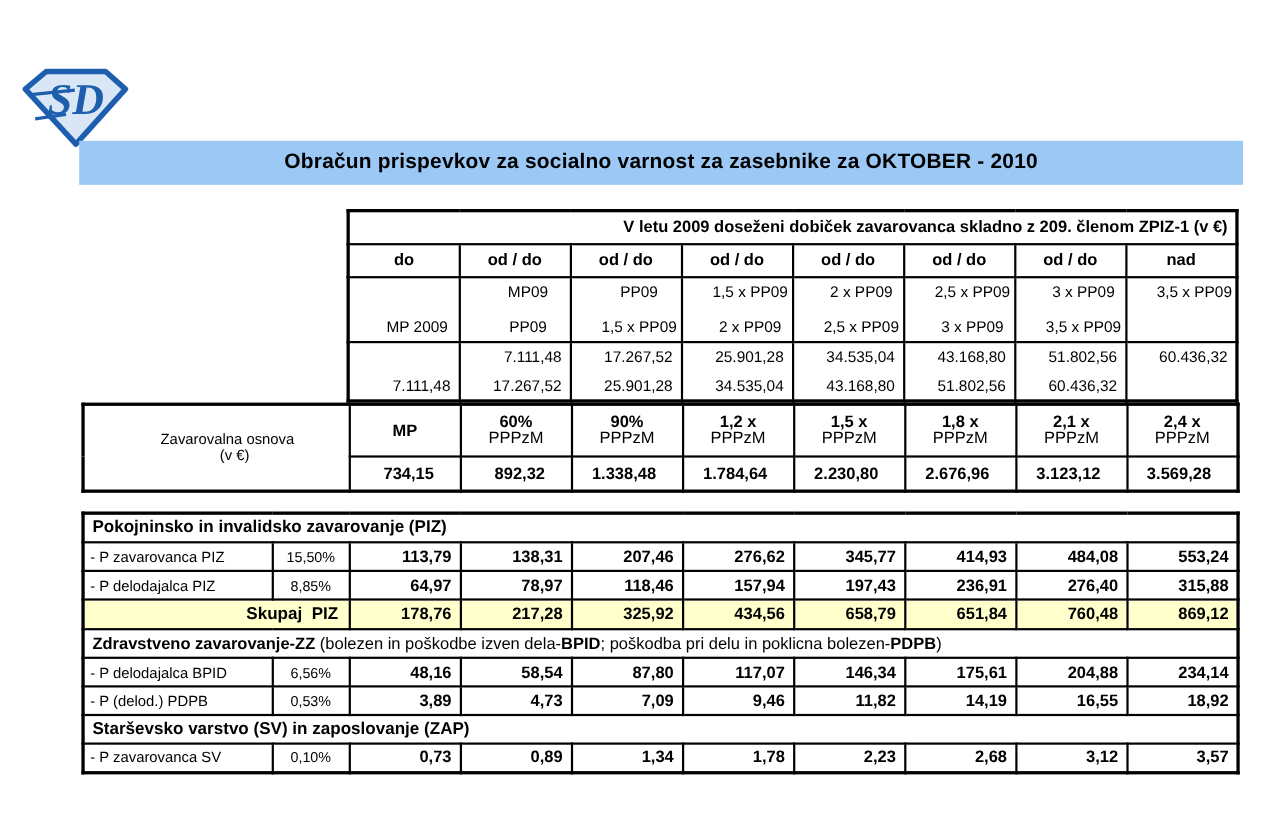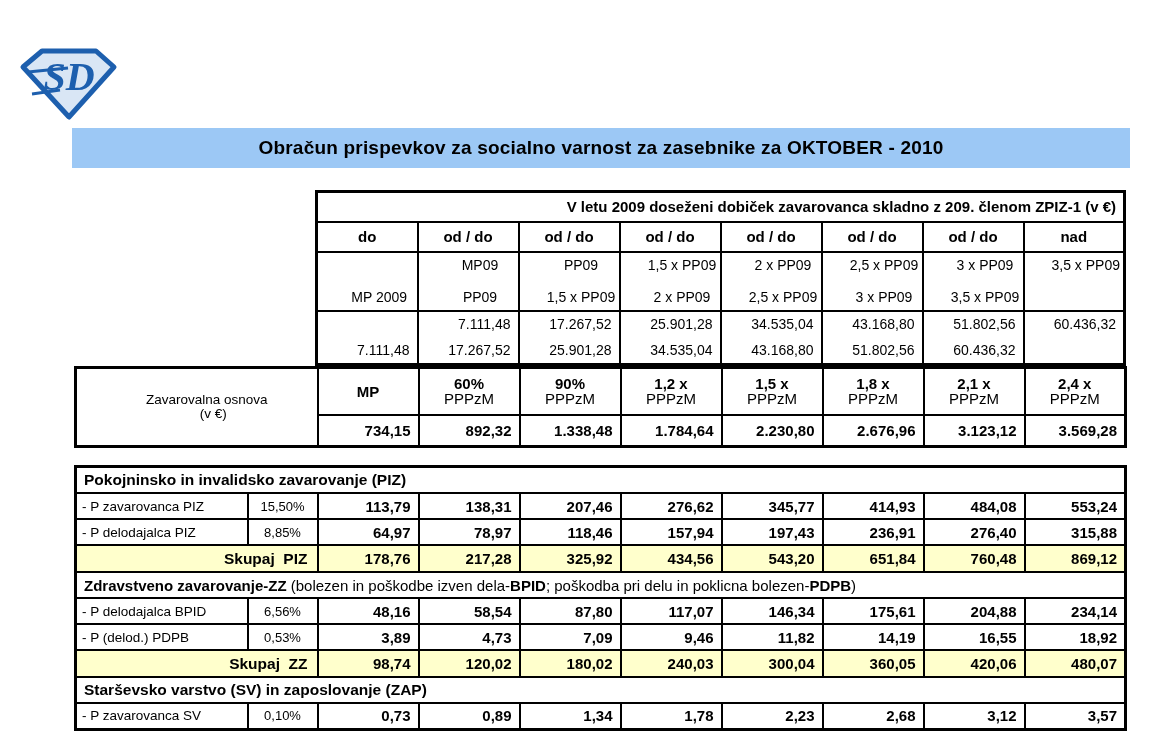--- a/index.html
+++ b/index.html
@@ -5,21 +5,21 @@
   * { box-sizing: border-box; }
   html,body { margin:0; padding:0; }
   body {
     width:1157px; height:743px; overflow:hidden; position:relative;
     background:#ffffff; color:#000;
     font-family:"Liberation Sans", sans-serif;
   }
   .abs { position:absolute; }
 
   
-  #logo { left:16px; top:42px; width:104px; height:80px; }
+  #logo { left:16px; top:56px; width:104px; height:80px; }
 
   
   #titlebar {
     left:72px; top:128px; width:1058px; height:40px;
     background:var(--title-bar, #9cc8f5);
     display:flex; align-items:center; justify-content:center;
     font-weight:bold; font-size:19px; letter-spacing:.2px;
   }
 
   
@@ -40,21 +40,21 @@
   
   #t2 { left:74px; top:366px; }
   #t2 .label-cell .two { justify-content:space-around; padding:7px 0; font-size:13.5px; }
   #t2 .label-line { padding-left:20px; text-align:left; }
   #t2 .unit-line  { padding-left:33px; text-align:left; }
   #t2 .hd { height:47px; font-size:15px; }
   #t2 .hd .two { justify-content:space-evenly; }
   #t2 .hd .ln { text-align:center; }
   #t2 .hd .l1 { font-weight:bold; }
   #t2 .mp { font-weight:bold; font-size:15px; text-align:center; }
-  #t2 .vals td { height:32px; font-weight:bold; font-size:15px; text-align:right; padding-right:7px; }
+  #t2 .vals td { height:32px; font-weight:bold; font-size:15px; text-align:right; padding-right:23px; }
 
   
   #t3 { left:74px; top:465px; }
   #t3 td { font-size:15px; }
   #t3 .sec td { font-weight:bold; font-size:15.5px; text-align:left; padding:3px 7px; height:26px; white-space:nowrap; }
   #t3 .sec-mixed td { font-weight:normal; font-size:15px; }
   #t3 .sec-mixed .b { font-weight:bold; }
   #t3 .data td { height:26px; }
   #t3 .data td:first-child { font-size:13.5px; text-align:left; padding-left:5px; white-space:nowrap; }
   #t3 .data td:nth-child(2) { font-size:13px; text-align:center; }
@@ -324,21 +324,21 @@
         <td>236,91</td>
         <td>276,40</td>
         <td>315,88</td>
   </tr>
   <tr class="sum">
     <td colspan="2">Skupaj  PIZ</td>
     <td>178,76</td>
         <td>217,28</td>
         <td>325,92</td>
         <td>434,56</td>
-    <td>543,20</td>
+    <td>658,79</td>
         <td>651,84</td>
         <td>760,48</td>
         <td>869,12</td>
   </tr>
   <tr class="sec sec-mixed">
     <td colspan="10"><span class="b">Zdravstveno zavarovanje-ZZ</span><span> (bolezen in poškodbe izven dela-</span><span class="b">BPID</span><span>; poškodba pri delu in poklicna bolezen-</span><span class="b">PDPB</span><span>)</span></td>
   </tr>
   <tr class="data">
     <td>- P delodajalca BPID</td>
         <td>6,56%</td>
@@ -356,31 +356,20 @@
         <td>0,53%</td>
     <td>3,89</td>
         <td>4,73</td>
         <td>7,09</td>
         <td>9,46</td>
     <td>11,82</td>
         <td>14,19</td>
         <td>16,55</td>
         <td>18,92</td>
   </tr>
-  <tr class="sum">
-    <td colspan="2">Skupaj  ZZ</td>
-    <td>98,74</td>
-        <td>120,02</td>
-        <td>180,02</td>
-        <td>240,03</td>
-    <td>300,04</td>
-        <td>360,05</td>
-        <td>420,06</td>
-        <td>480,07</td>
-  </tr>
   <tr class="sec">
     <td colspan="10">Starševsko varstvo (SV) in zaposlovanje (ZAP)</td>
   </tr>
   <tr class="data">
     <td>- P zavarovanca SV</td>
         <td>0,10%</td>
     <td>0,73</td>
         <td>0,89</td>
         <td>1,34</td>
         <td>1,78</td>

